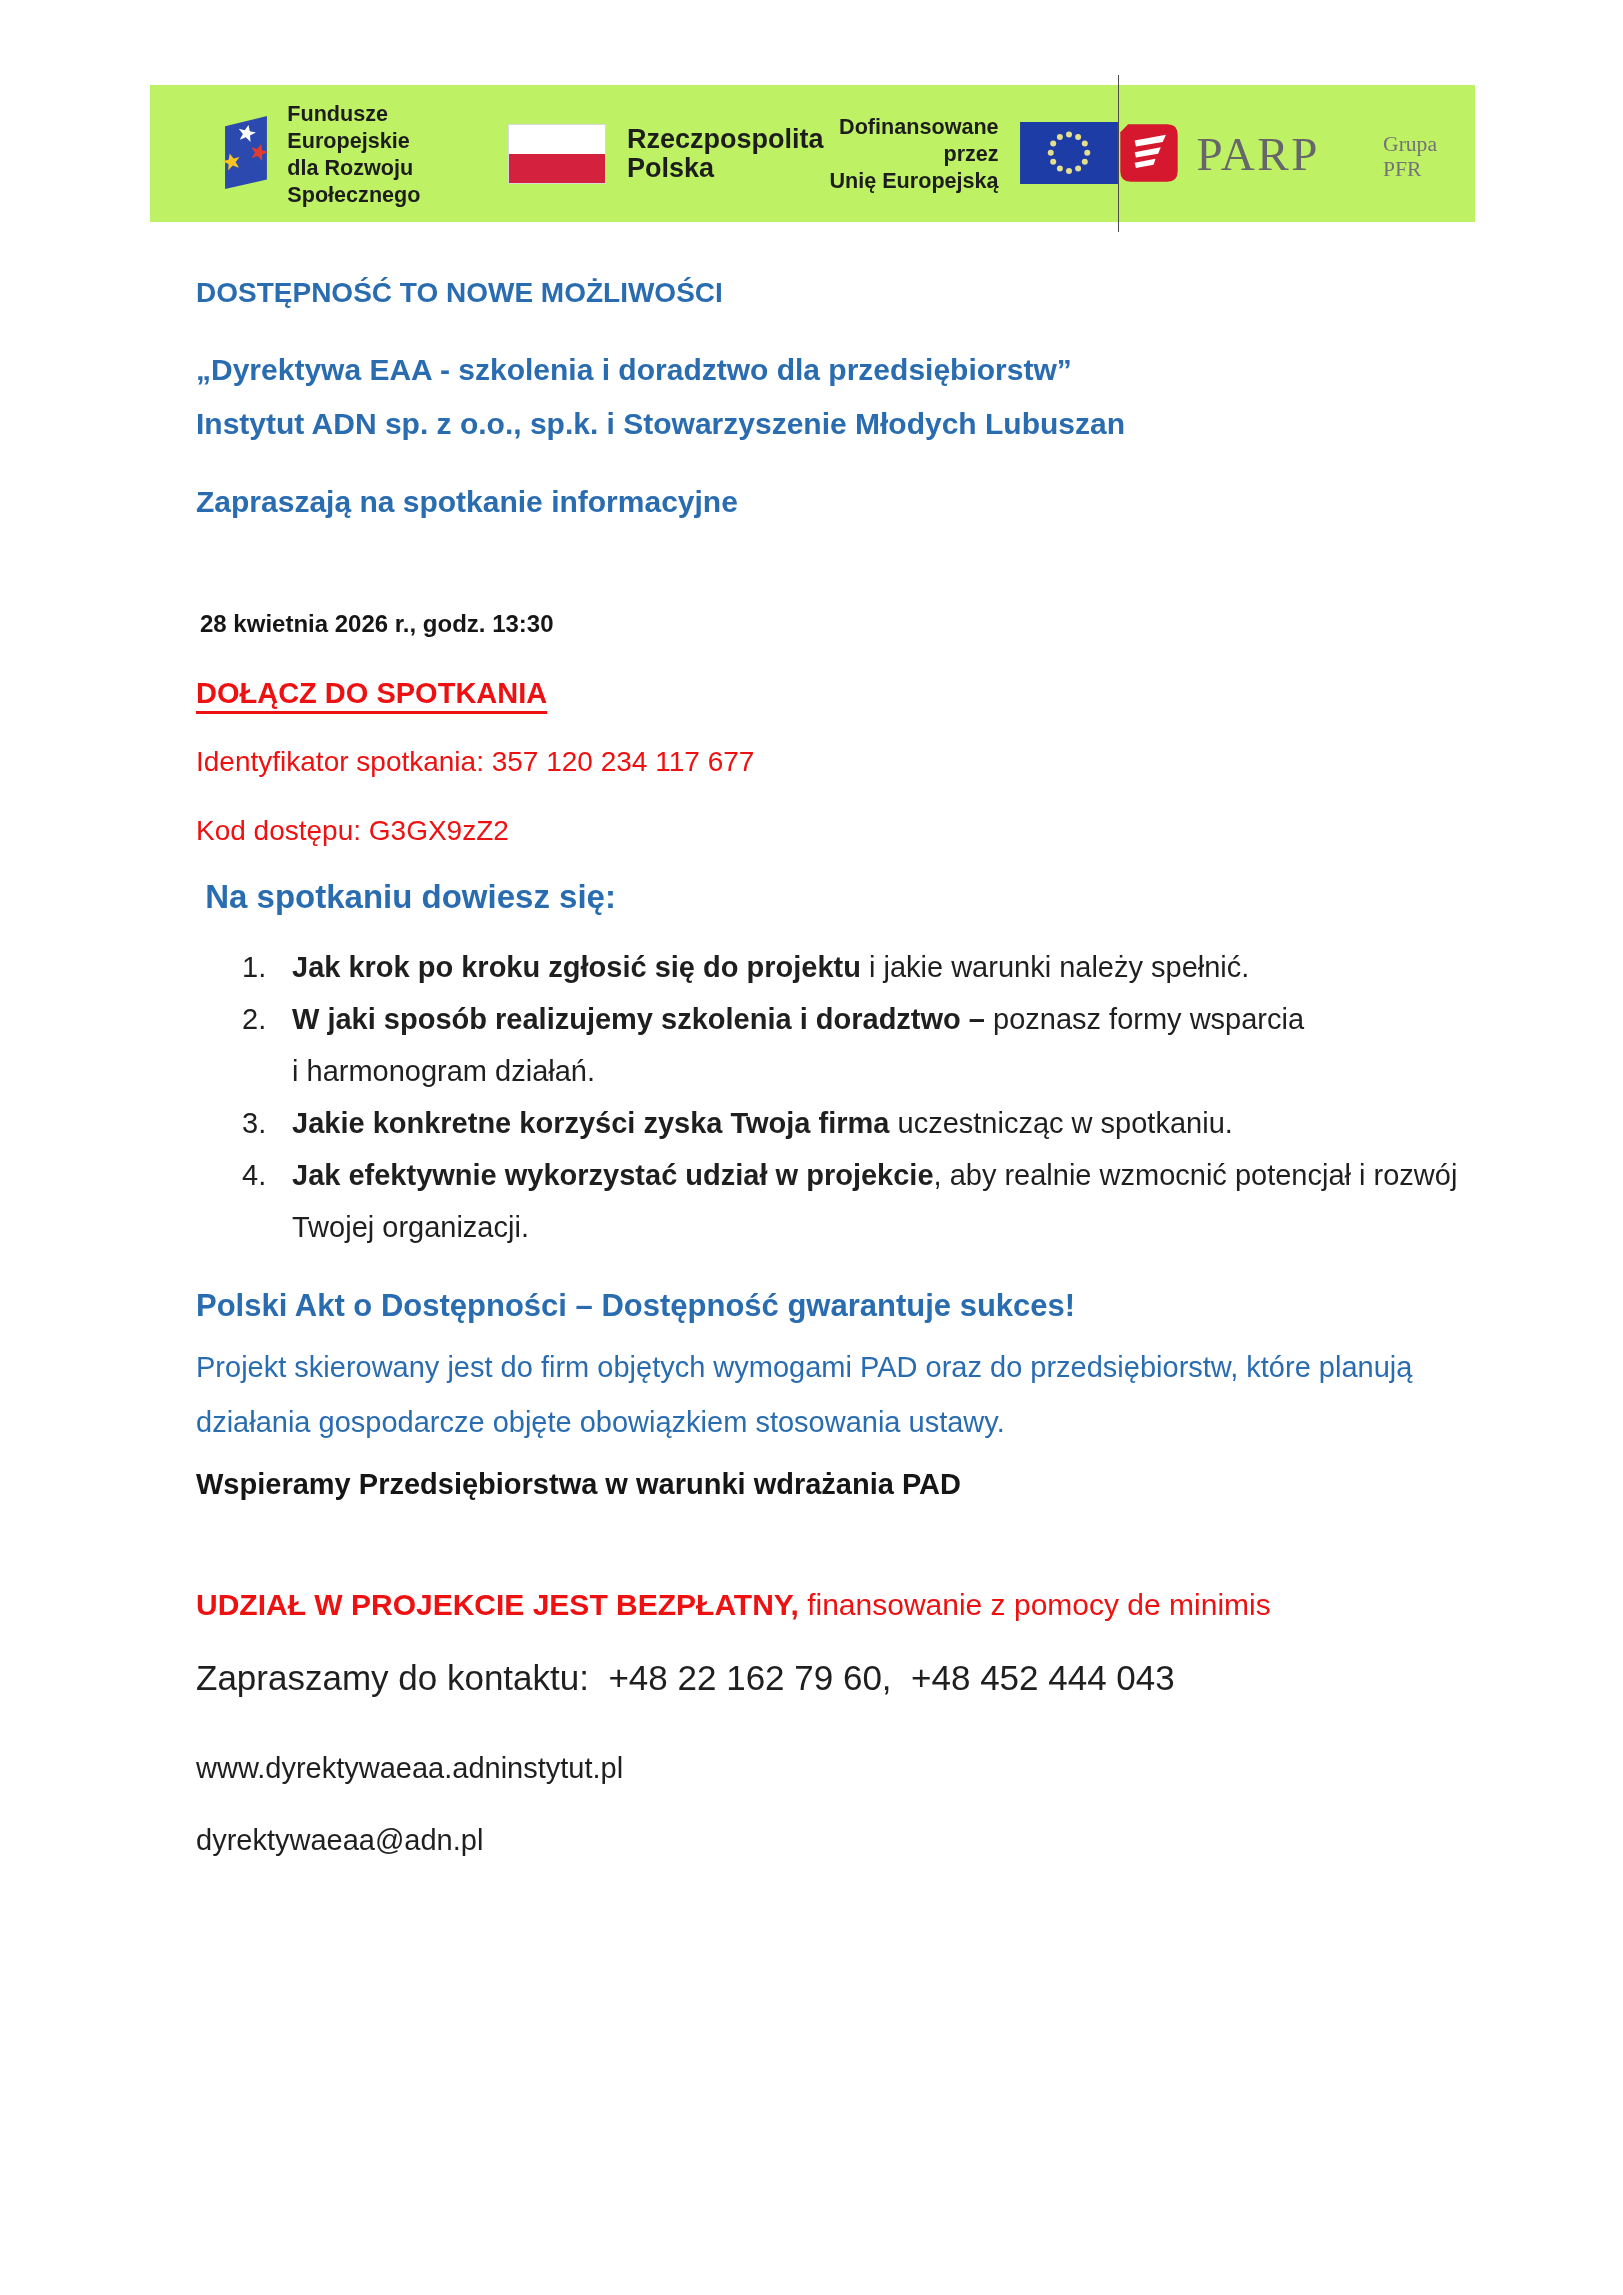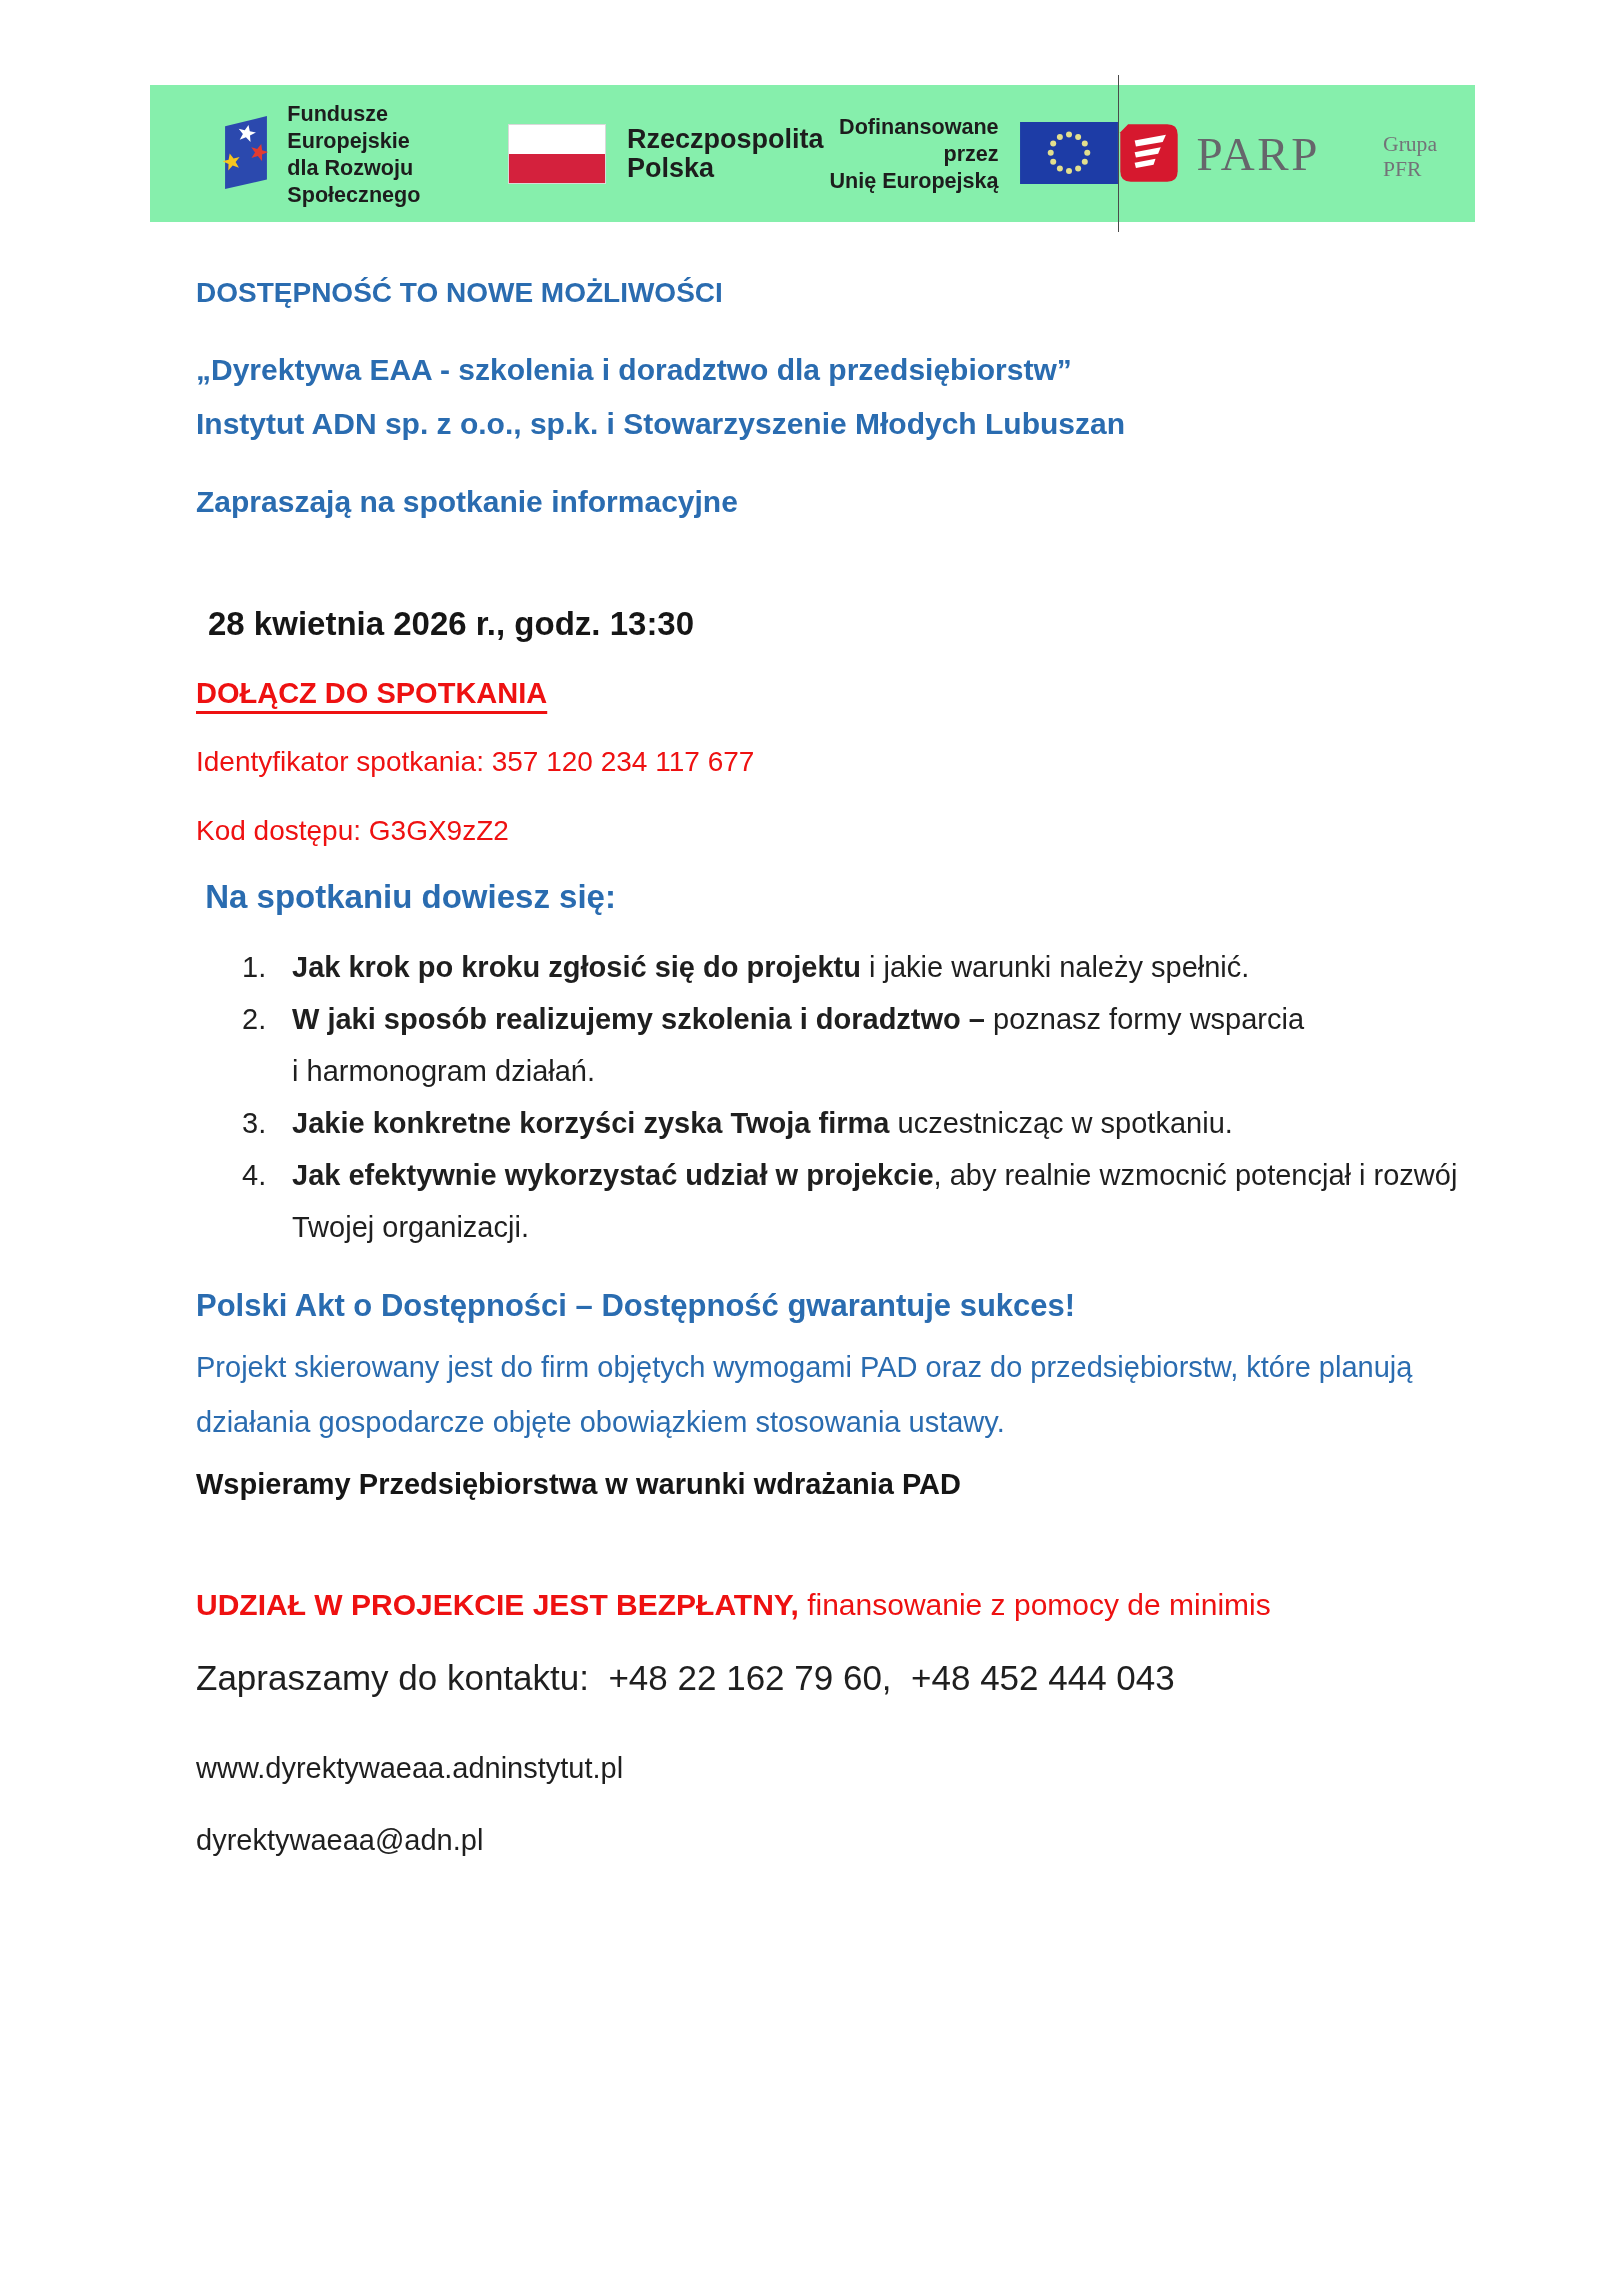--- a/index.html
+++ b/index.html
@@ -8,21 +8,21 @@
     width:1623px;height:2295px;
     background:#ffffff;
     font-family:"Liberation Sans",sans-serif;
     color:#1b1b1b;
     overflow:hidden;
   }
   
   .logo-strip{
     margin:85px 0 0 150px;
     width:1325px;height:137px;
-    background:#86efac;
+    background:#bef264;
     display:flex;align-items:center;
     box-sizing:border-box;
     padding:0 38px 0 73px;
     justify-content:center;
   }
   .logo-group{display:flex;align-items:center;}
   .logo-text{
     font-weight:700;font-size:21.6px;line-height:27px;color:#1d1d1d;
     white-space:pre-line;margin-left:18.3px;
   }
@@ -43,21 +43,21 @@
     font-size:21.6px;color:#737378;margin-top:6.5px;margin-left:63px;
   }
   
   .content{margin:0 157px 0 196px;}
   .blue{color:#2a6cb0;}
   .red{color:#ee1111;}
   .title{font-size:28px;line-height:38px;font-weight:700;margin:52px 0 0;}
   .sub-quote{font-size:30px;line-height:37px;font-weight:700;margin:39px 0 0;}
   .sub-org{font-size:30px;line-height:37px;font-weight:700;margin:17px 0 0;}
   .invite{font-size:30px;line-height:37px;font-weight:700;margin:41px 0 0;}
-  .date{font-size:33px;line-height:35px;font-weight:700;color:#161616;margin:86px 12px 0;}
+  .date{font-size:24px;line-height:35px;font-weight:700;color:#161616;margin:86px 4px 0;}
   .join-wrap{margin:35px 0 0;}
   .join-link{
     font-size:29px;line-height:35px;font-weight:700;color:#ee1111;
     text-decoration:underline;text-decoration-thickness:3.3px;text-underline-offset:7.9px;
     cursor:pointer;
   }
   .meeting-id{font-size:28px;line-height:34px;font-weight:400;margin:34px 0 0;}
   .meeting-code{font-size:28px;line-height:34px;font-weight:400;margin:35px 0 0;}
   .agenda-heading{font-size:33px;line-height:39px;font-weight:700;margin:29px 0 0;padding-left:9.2px;}
   .agenda-list{margin:25px 0 0 46px;}

